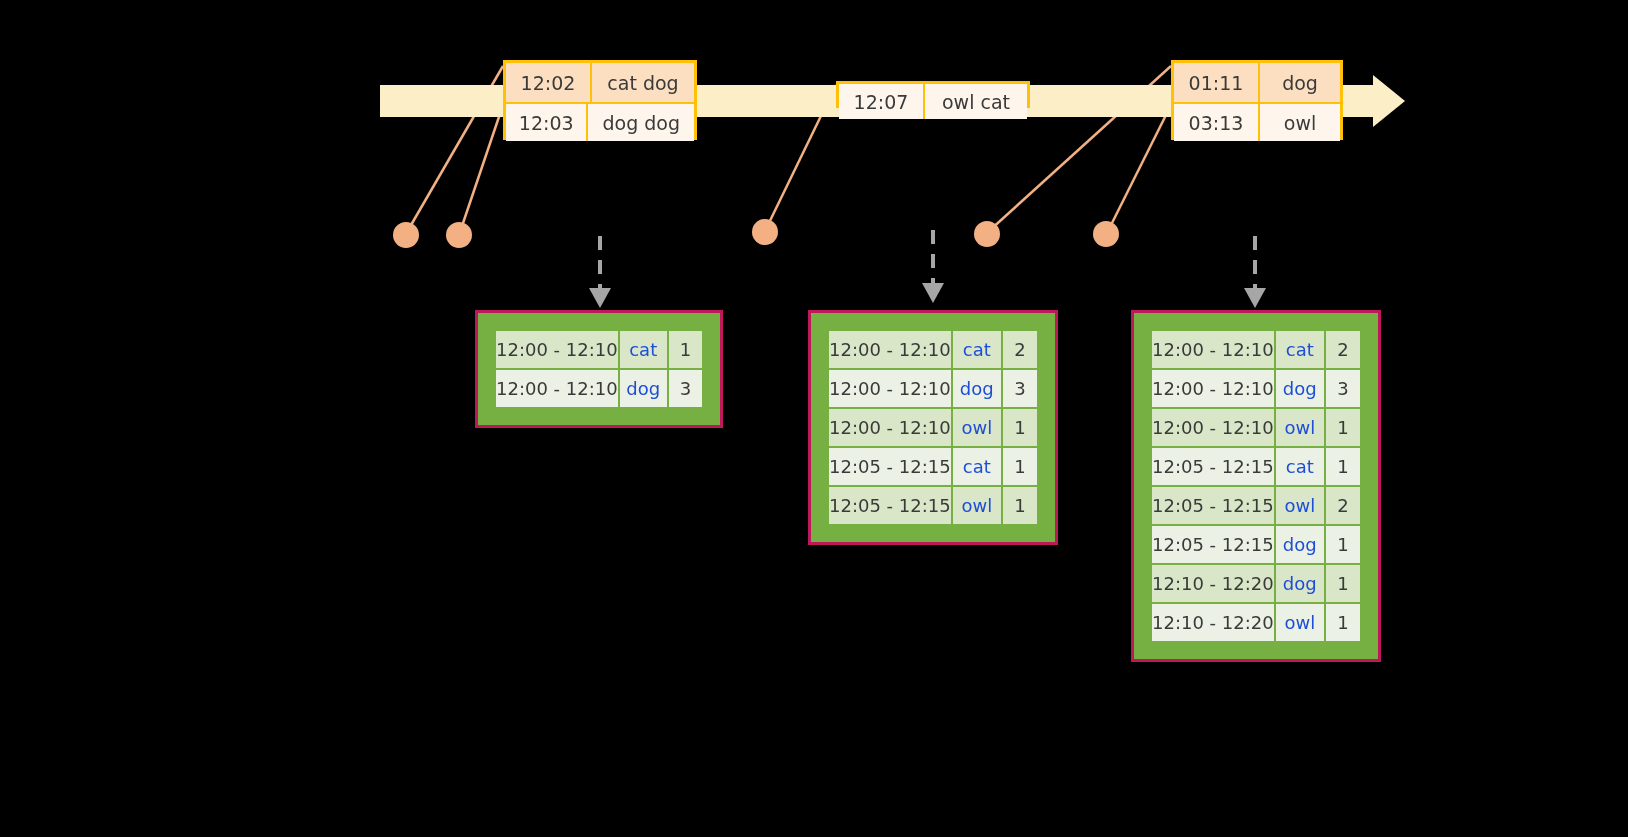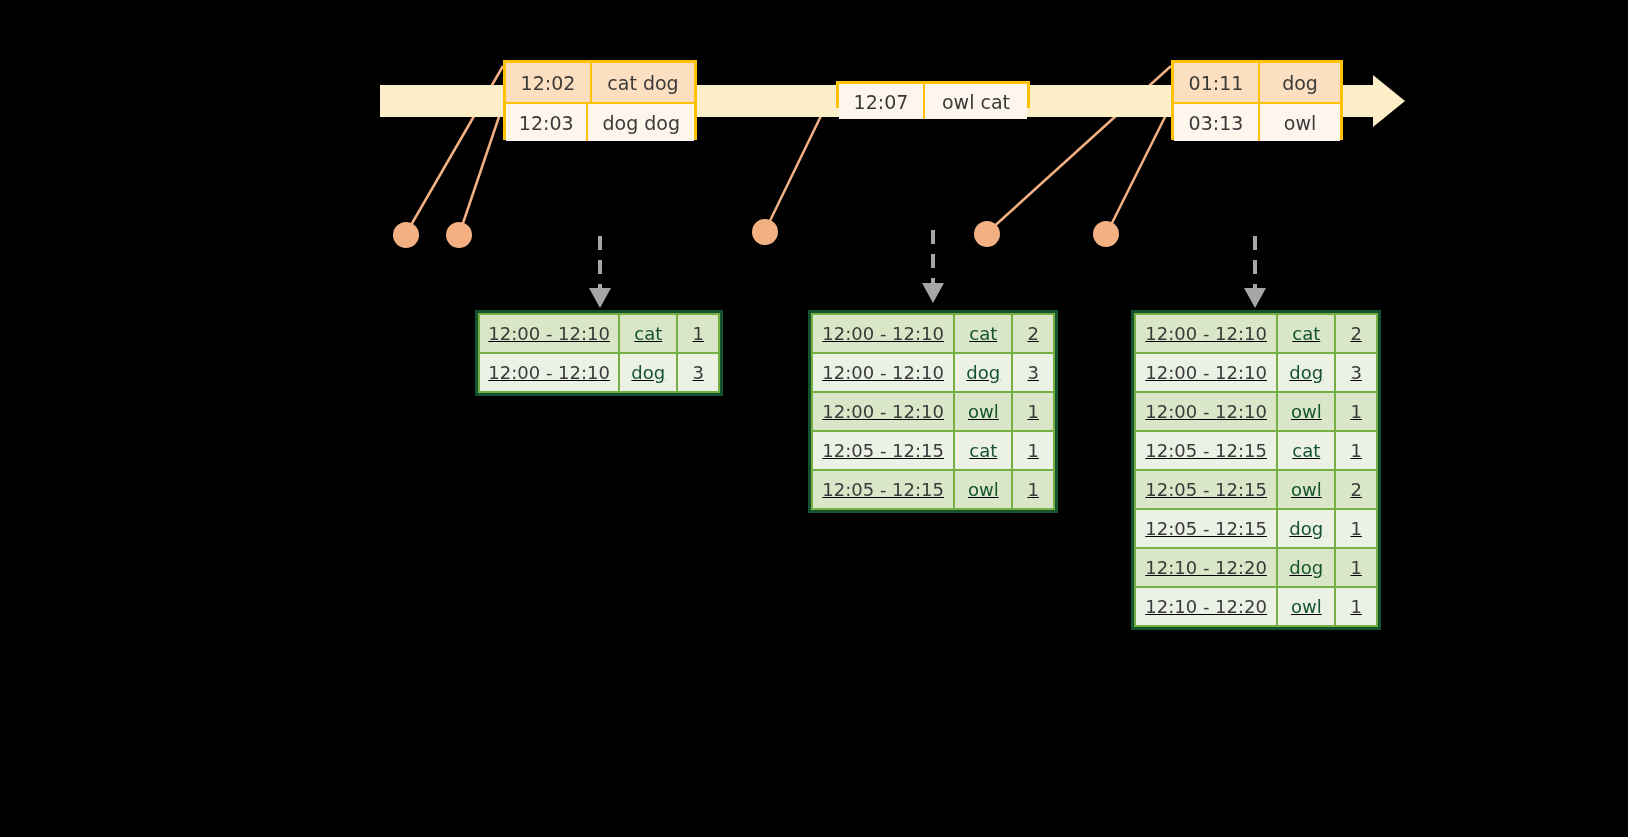--- a/index.html
+++ b/index.html
@@ -73,25 +73,24 @@
     font-size: 19px;
     color: #3a3a3a;
     padding: 0 14px;
     box-sizing: border-box;
     white-space: nowrap;
   }
 
   
   .result-table {
     position: absolute;
-    border: 3px solid #14532d;
+    border: 3px solid #be185d;
     box-sizing: border-box;
     background: #76B043;
-    padding: 2px;
-    text-decoration: underline;
+    padding: 18px;
   }
   .res-row {
     display: flex;
     height: 37px;
     box-sizing: border-box;
     margin-bottom: 2px;
   }
   .res-row:last-child { margin-bottom: 0; }
   .res-row.shade-a > div { background: #D9E6C8; }
   .res-row.shade-b > div { background: #ECF1E6; }
@@ -102,21 +101,21 @@
     font-size: 18px;
     color: #3a3a3a;
     margin-right: 2px;
     white-space: nowrap;
   }
   .res-word {
     display: flex;
     align-items: center;
     justify-content: center;
     font-size: 18px;
-    color: #14532d;
+    color: #1d4ed8;
     margin-right: 2px;
   }
   .res-count {
     display: flex;
     align-items: center;
     justify-content: center;
     font-size: 18px;
     color: #3a3a3a;
   }
 </style>

